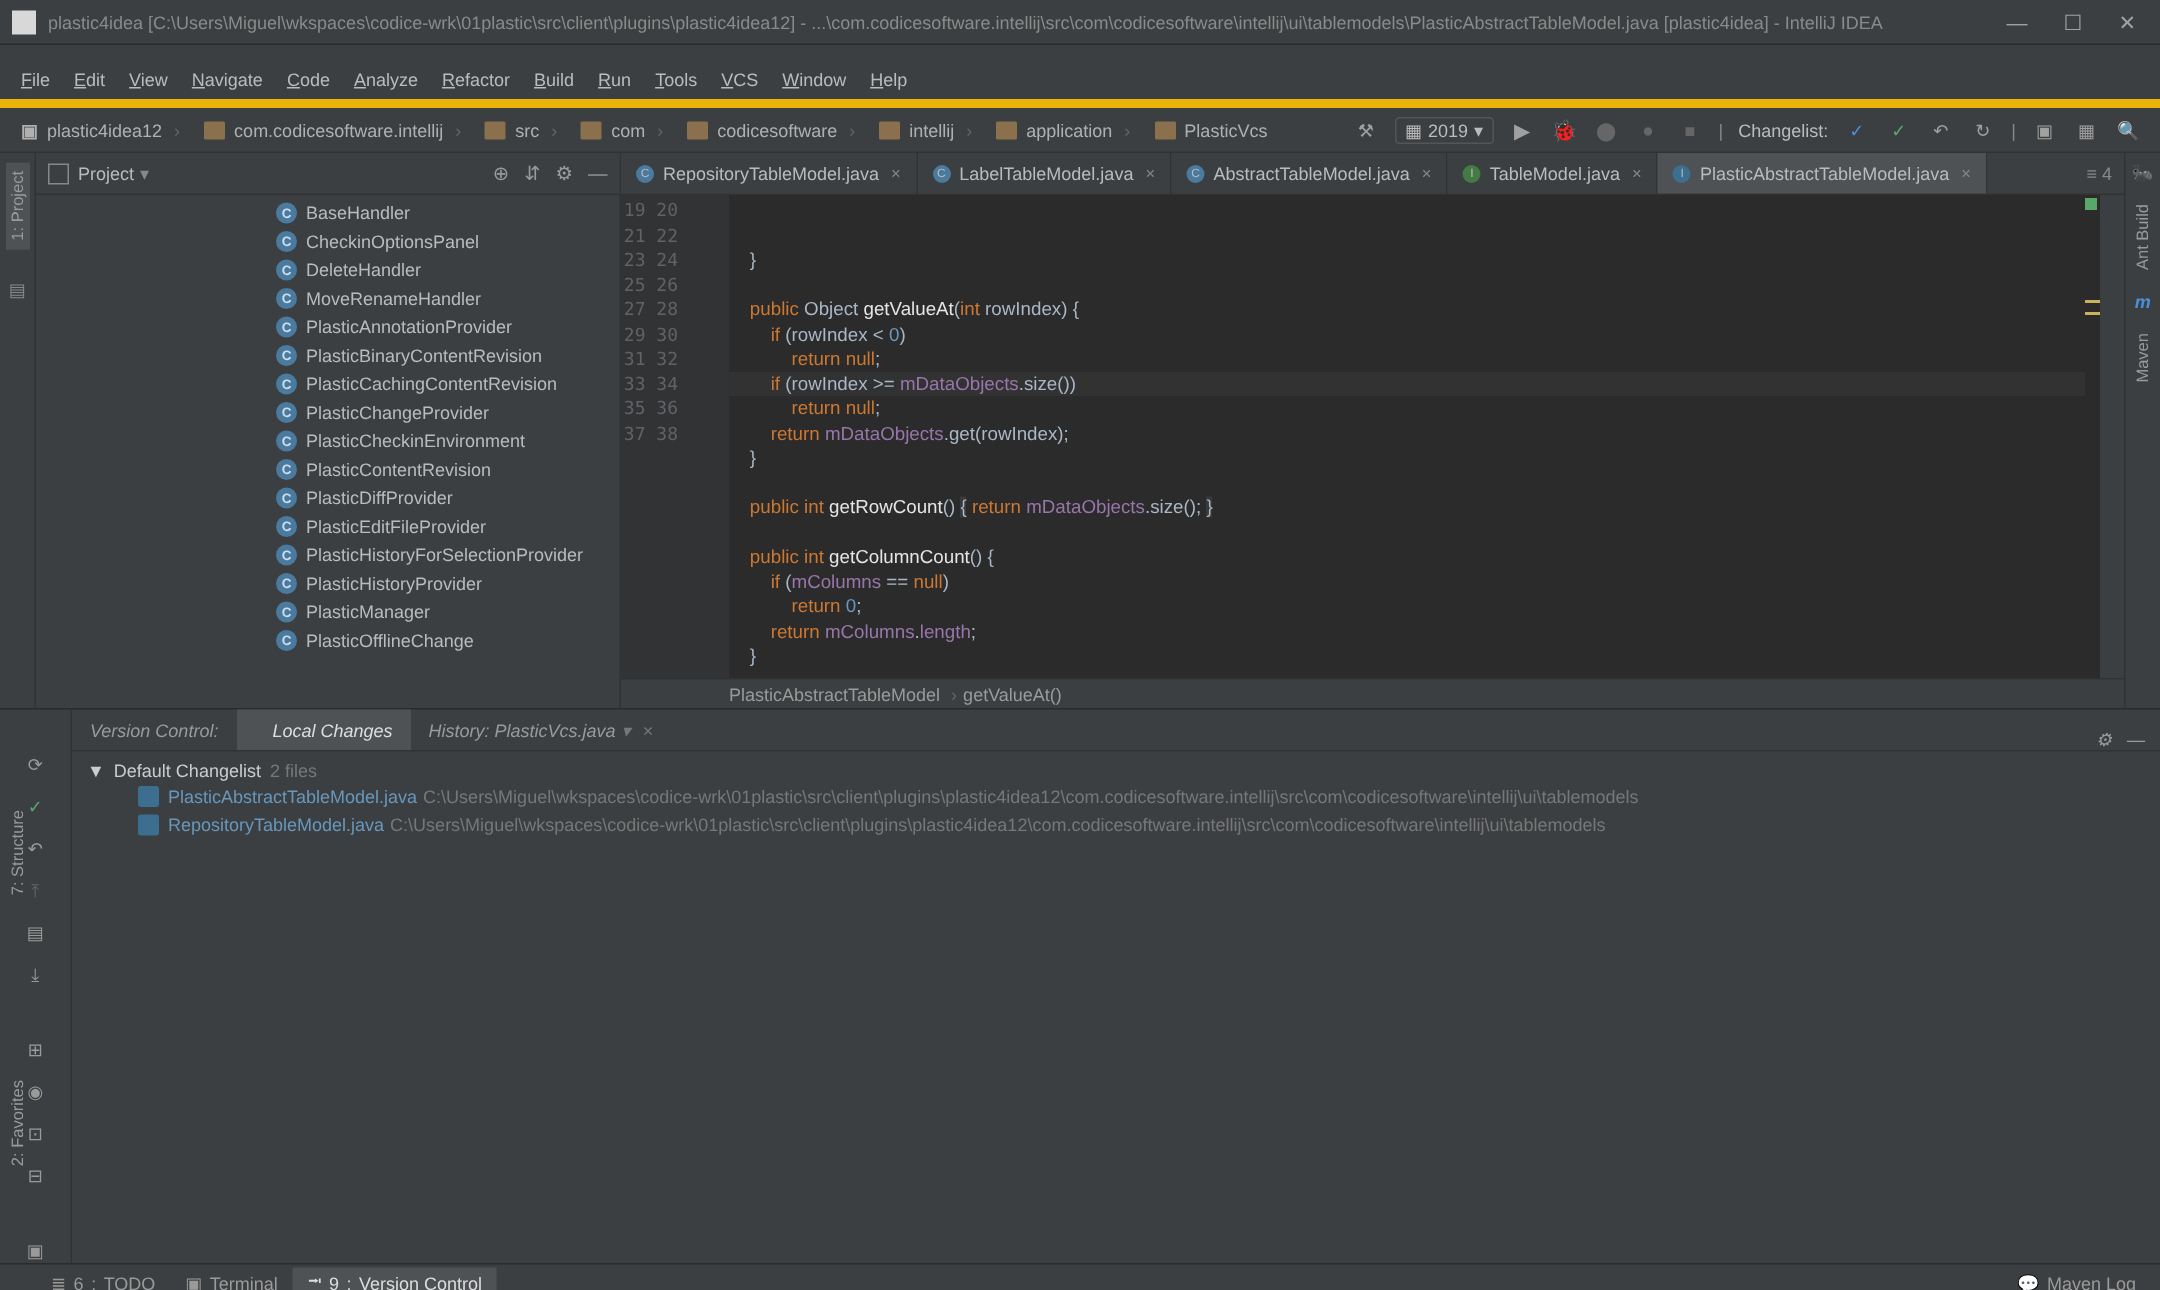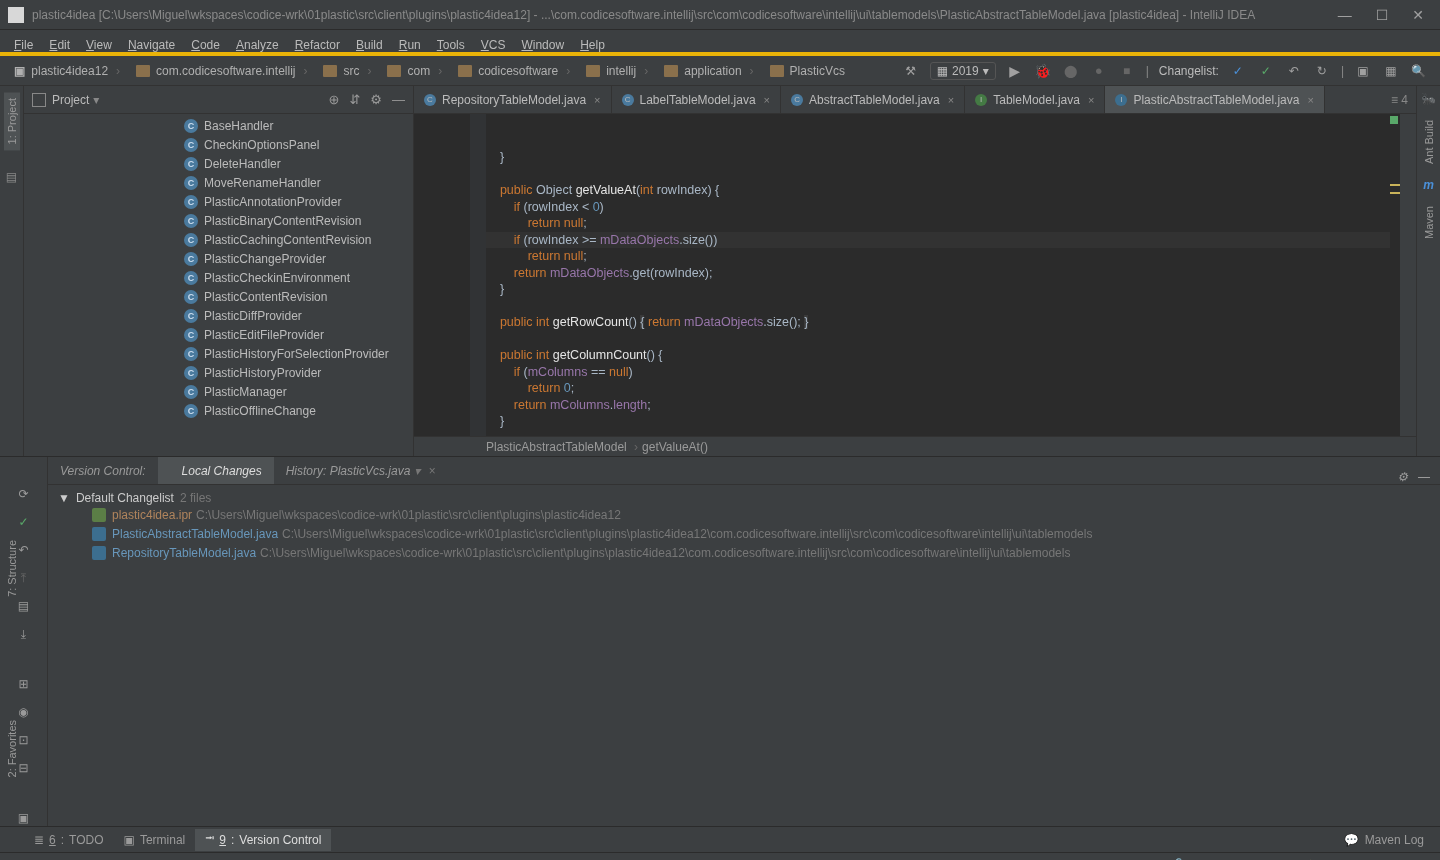--- a/index.html
+++ b/index.html
@@ -1,21 +1,21 @@
 <!DOCTYPE html>
 <html><head>
 <meta charset="utf-8">
 <style>
 * { margin: 0; padding: 0; box-sizing: border-box; font-family: "Segoe UI", sans-serif; }
 body { background: #3c3f41; color: #bbbbbb; font-size: 12px; overflow: hidden; width: 1440px; height: 860px; }
 .title-bar { height: 30px; background: #3c3f41; display: flex; align-items: center; padding: 0 8px; color: #8a8a8a; border-bottom: 1px solid #2b2b2b; }
 .title-bar .app-icon { width: 16px; height: 16px; background: #d8d8d8; margin-right: 8px; }
 .title-bar .win-controls { margin-left: auto; display: flex; gap: 24px; padding-right: 8px;}
 .title-bar .win-controls span { color: #a0a0a0; font-size: 14px; cursor: default;}
-.menu-bar { height: 26px; background: #3c3f41; display: flex; align-items: flex-end; padding: 0 6px; border-bottom: 4px solid #eab308; }
+.menu-bar { height: 26px; background: #3c3f41; display: flex; align-items: flex-start; padding: 0 6px; border-bottom: 6px solid #eab308; margin-top: 16px; }
 .menu-bar span { padding: 0 8px; color: #bbbbbb; }
 .menu-bar span u { text-decoration: underline; }
 .nav-bar { height: 30px; background: #3c3f41; display: flex; align-items: center; padding: 0 6px; border-bottom: 1px solid #323232; }
 .crumb { display: flex; align-items: center; padding: 0 8px; height: 22px; position: relative; color: #b0b0b0; }
 .crumb::after { content: "›"; margin-left: 8px; color: #666; }
 .crumb:last-of-type::after { content: ""; }
 .folder-icon { width: 14px; height: 12px; background: #8a704c; margin-right: 6px; display:inline-block; border-radius:1px;}
 .nav-right { margin-left: auto; display: flex; align-items: center; gap: 10px; padding-right: 6px;}
 .nav-right .btn-icon { width: 18px; text-align:center; color: #a0a0a0;}
 .hammer-icon { color:#59a869;}
@@ -210,20 +210,41 @@
         </div>
         <div class="etab active">
           <span class="jicon iface">I</span>
           <span>PlasticAbstractTableModel.java</span>
           <span class="close-x">×</span>
         </div>
         <div class="tab-right">
           <span>≡ 4</span>
         </div>
       </div>
+    <div class="gutter-col" id="gutter">19
+20
+21
+22
+23
+24
+25
+26
+27
+28
+29
+30
+31
+32
+33
+34
+35
+36
+37
+38
+</div>
     <div class="fold-col"></div>
     <div class="code">
       <div class="line-highlight" style="top:117.5px;"></div>
 <span style="position:relative">    }
 
     <span class="kw">public</span> Object <span class="fn">getValueAt</span>(<span class="kw">int</span> rowIndex) {
         <span class="kw">if</span> (rowIndex &lt; <span class="num">0</span>)
             <span class="kw">return null</span>;
         <span class="kw">if</span> (rowIndex &gt;= <span class="fld">mDataObjects</span>.size())
             <span class="kw">return null</span>;
@@ -296,25 +317,20 @@
       <span class="hdr-icon">—</span>
     </div>
     <div class="vc-content">
       <div class="changelist-hdr">
         <span>▼</span>
         <span>Default Changelist</span>
         <span class="count">2 files</span>
       </div>
       <div id="vc-files">
           <div class="file-row">
-            <span class="ficon ipr"></span>
-            <span class="fname ipr">plastic4idea.ipr</span>
-            <span class="fpath">C:\Users\Miguel\wkspaces\codice-wrk\01plastic\src\client\plugins\plastic4idea12</span>
-          </div>
-          <div class="file-row">
             <span class="ficon "></span>
             <span class="fname ">PlasticAbstractTableModel.java</span>
             <span class="fpath">C:\Users\Miguel\wkspaces\codice-wrk\01plastic\src\client\plugins\plastic4idea12\com.codicesoftware.intellij\src\com\codicesoftware\intellij\ui\tablemodels</span>
           </div>
           <div class="file-row">
             <span class="ficon "></span>
             <span class="fname ">RepositoryTableModel.java</span>
             <span class="fpath">C:\Users\Miguel\wkspaces\codice-wrk\01plastic\src\client\plugins\plastic4idea12\com.codicesoftware.intellij\src\com\codicesoftware\intellij\ui\tablemodels</span>
           </div>
         </div>

